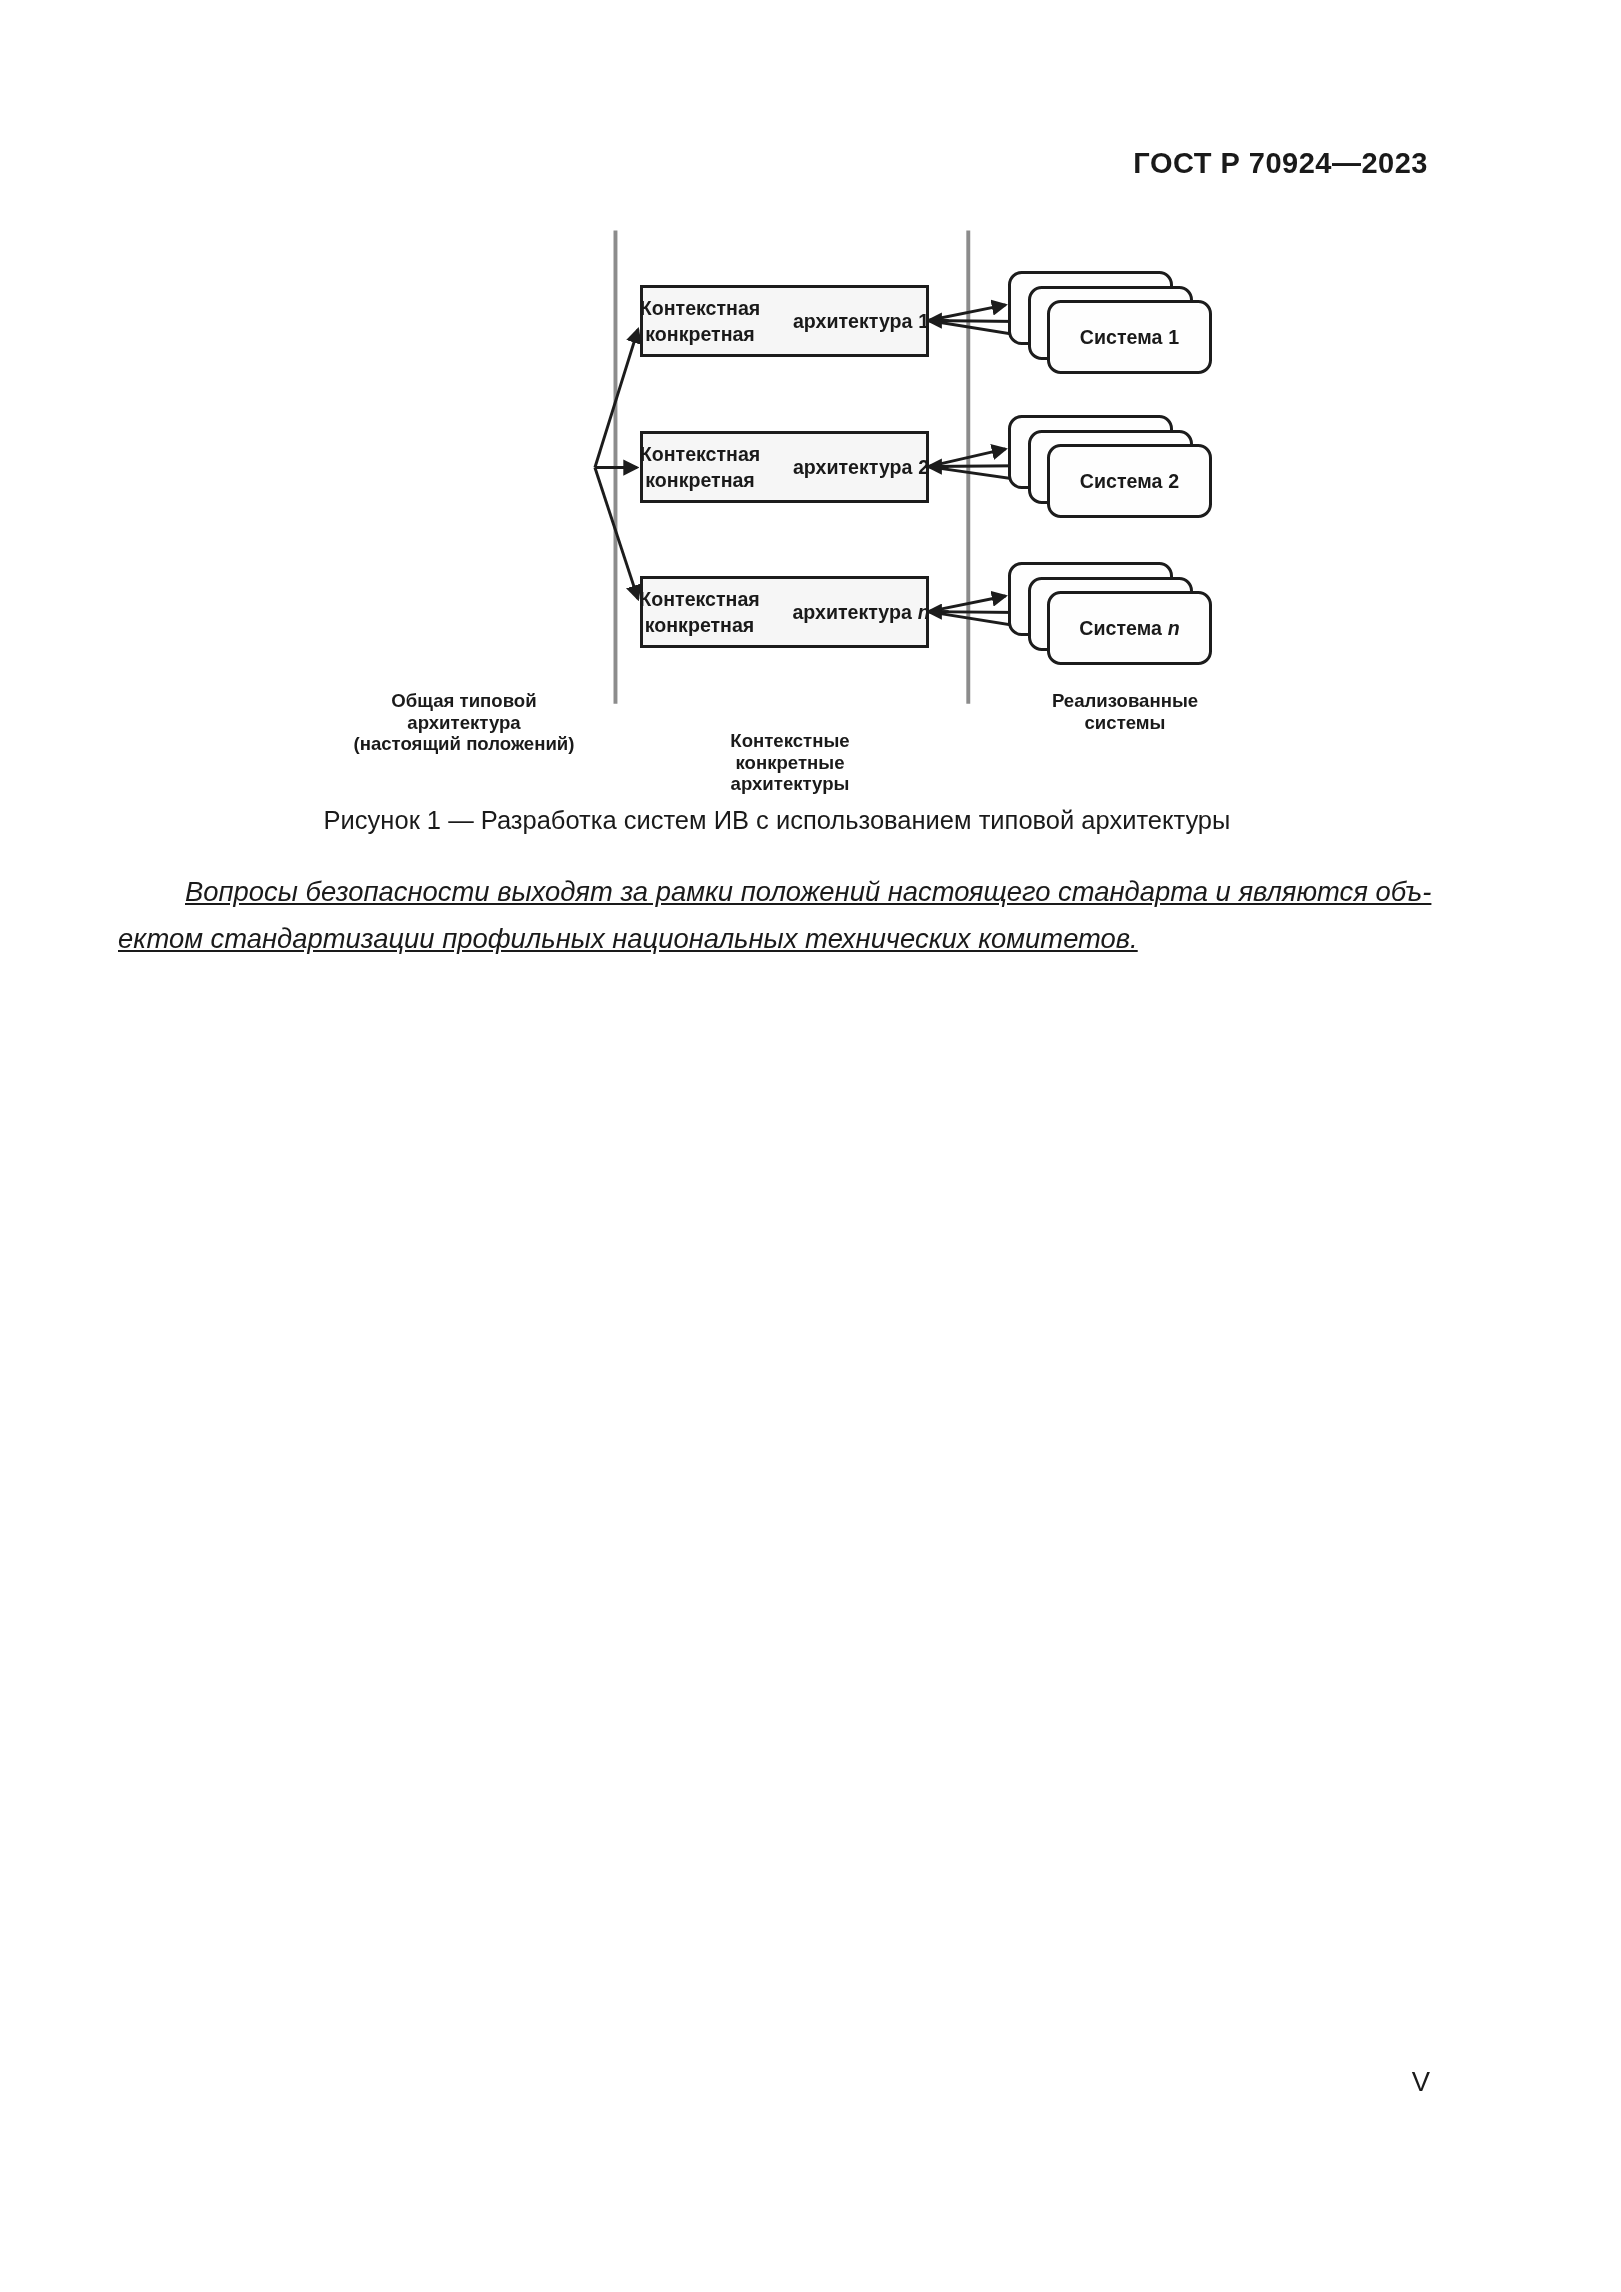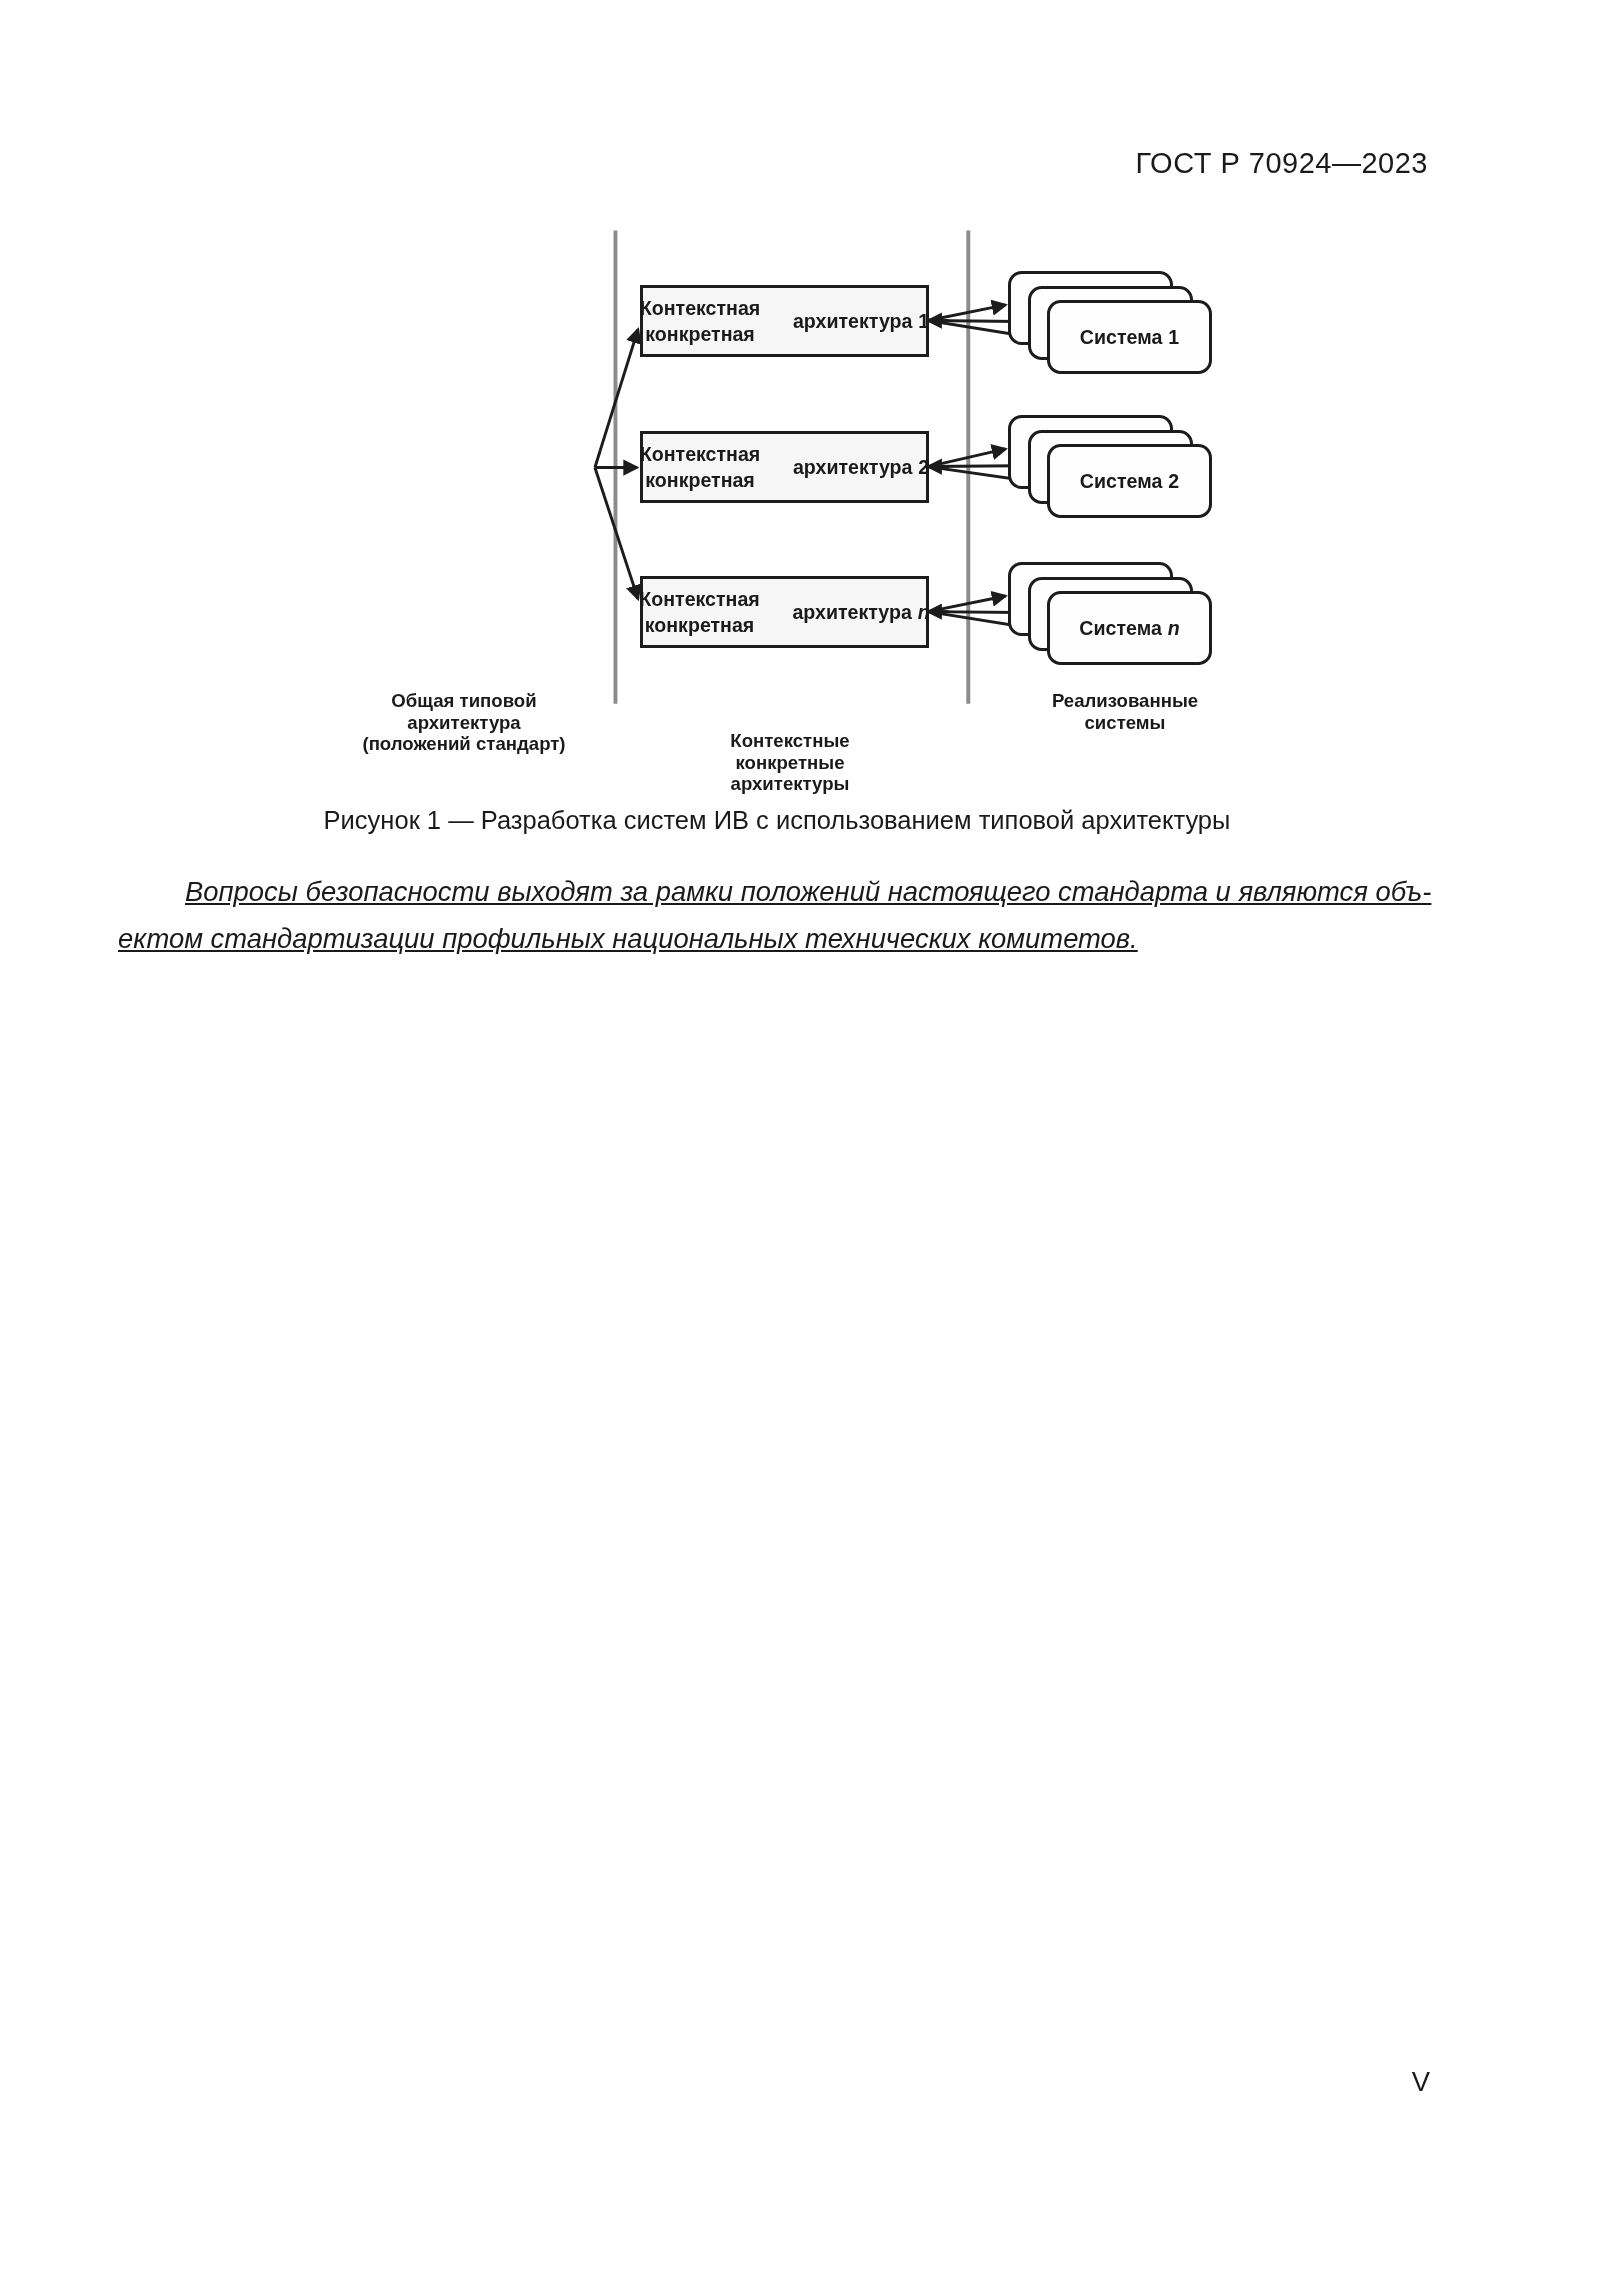--- a/index.html
+++ b/index.html
@@ -7,21 +7,21 @@
     position:relative;
     width:1621px; height:2293px;
     margin:0 auto;
     background:#ffffff;
     font-family:"Liberation Sans", sans-serif;
     color:#1a1a1a;
     overflow:hidden;
   }
   .doc-header {
     position:absolute; top:147px; right:193px;
-    font-size:29px; font-weight:normal; letter-spacing:0.5px;
+    font-size:29px; font-weight:bold; letter-spacing:0.5px;
     white-space:nowrap;
   }
   .connectors { position:absolute; left:0; top:0; }
   .box {
     position:absolute; box-sizing:border-box;
     border:3.9px solid #1c1c1c;
     display:flex; flex-direction:row; justify-content:center; align-items:center;
     text-align:center; font-weight:bold; line-height:26.5px;
   }
   .src-box {
@@ -164,21 +164,21 @@
     <div class="card back"></div>
     <div class="card mid"></div>
     <div class="card front">
       <span><span>Система</span><span class="suffix it">n</span></span>
     </div>
   </div>
 
   <div class="col-label col-label-1">
     <div>Общая типовой</div>
     <div>архитектура</div>
-    <div>(положений стандарт)</div>
+    <div>(настоящий положений)</div>
   </div>
 
   <div class="col-label col-label-2">
     <div>Контекстные</div>
     <div>конкретные</div>
     <div>архитектуры</div>
   </div>
 
   <div class="col-label col-label-3">
     <div>Реализованные</div>

